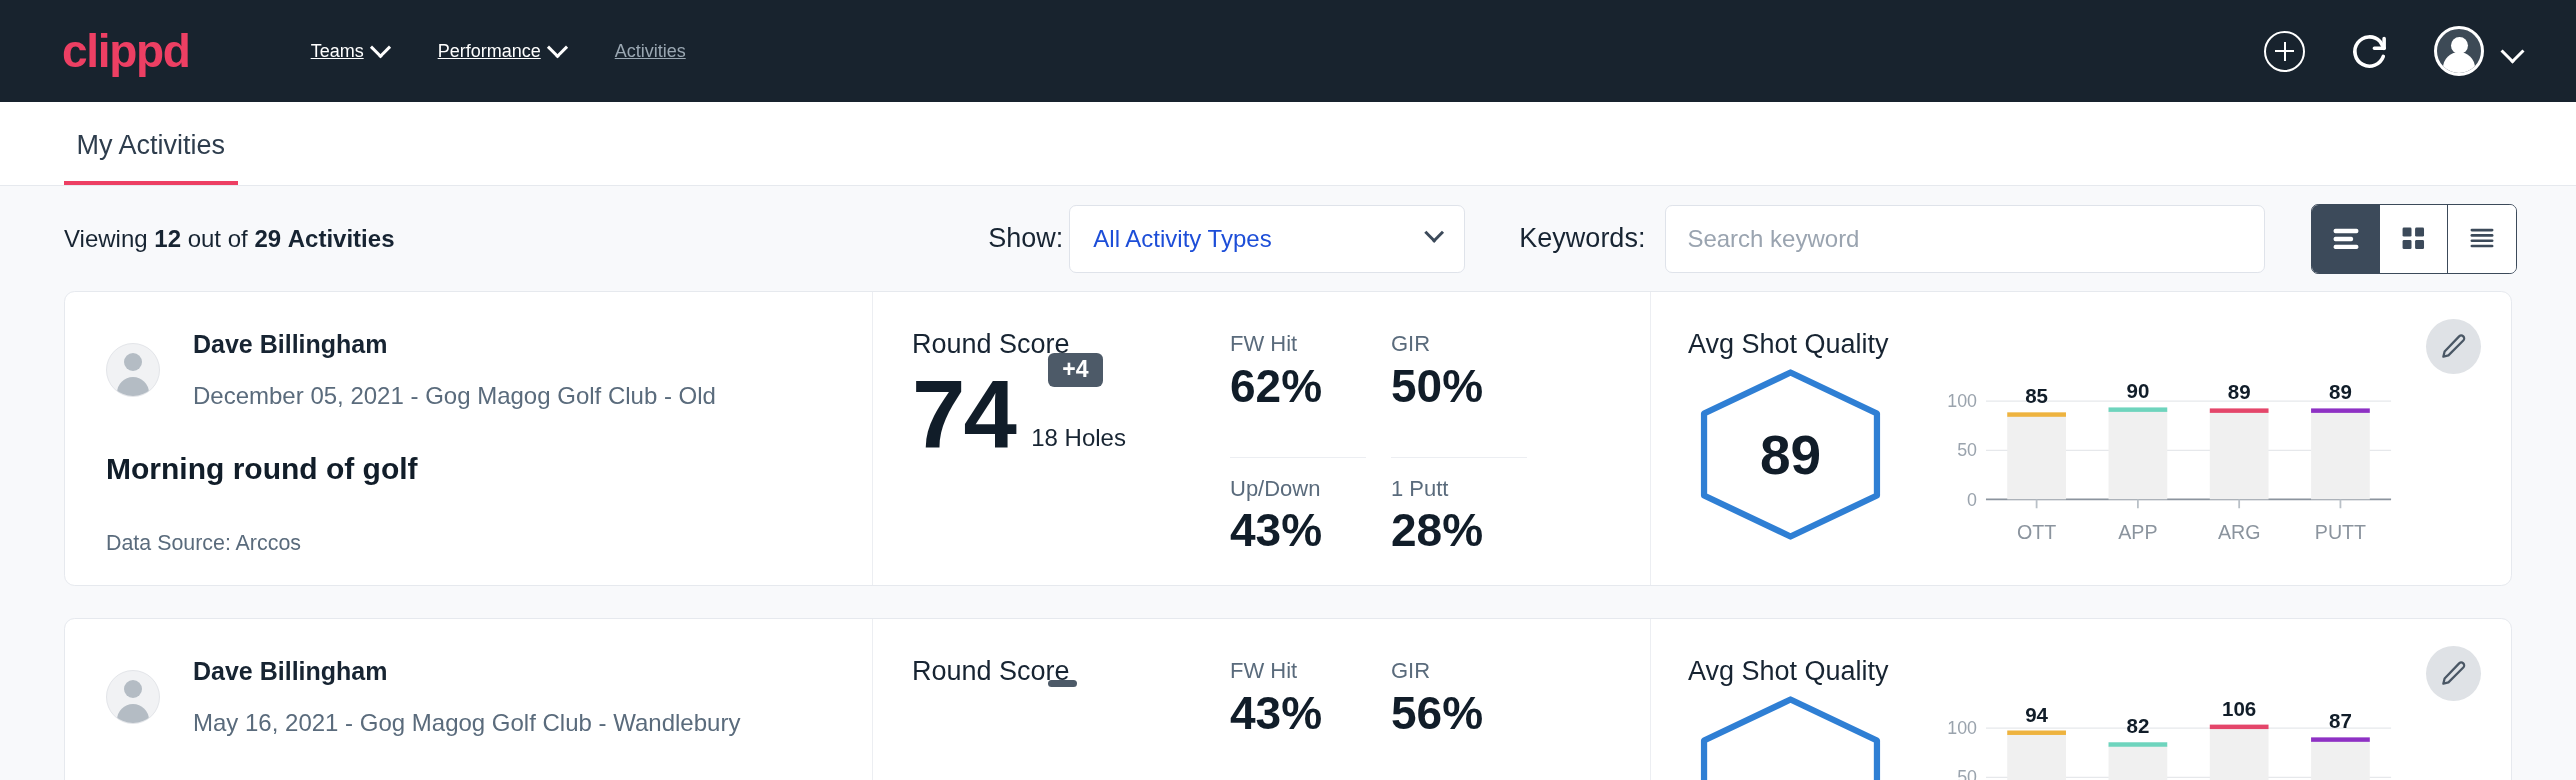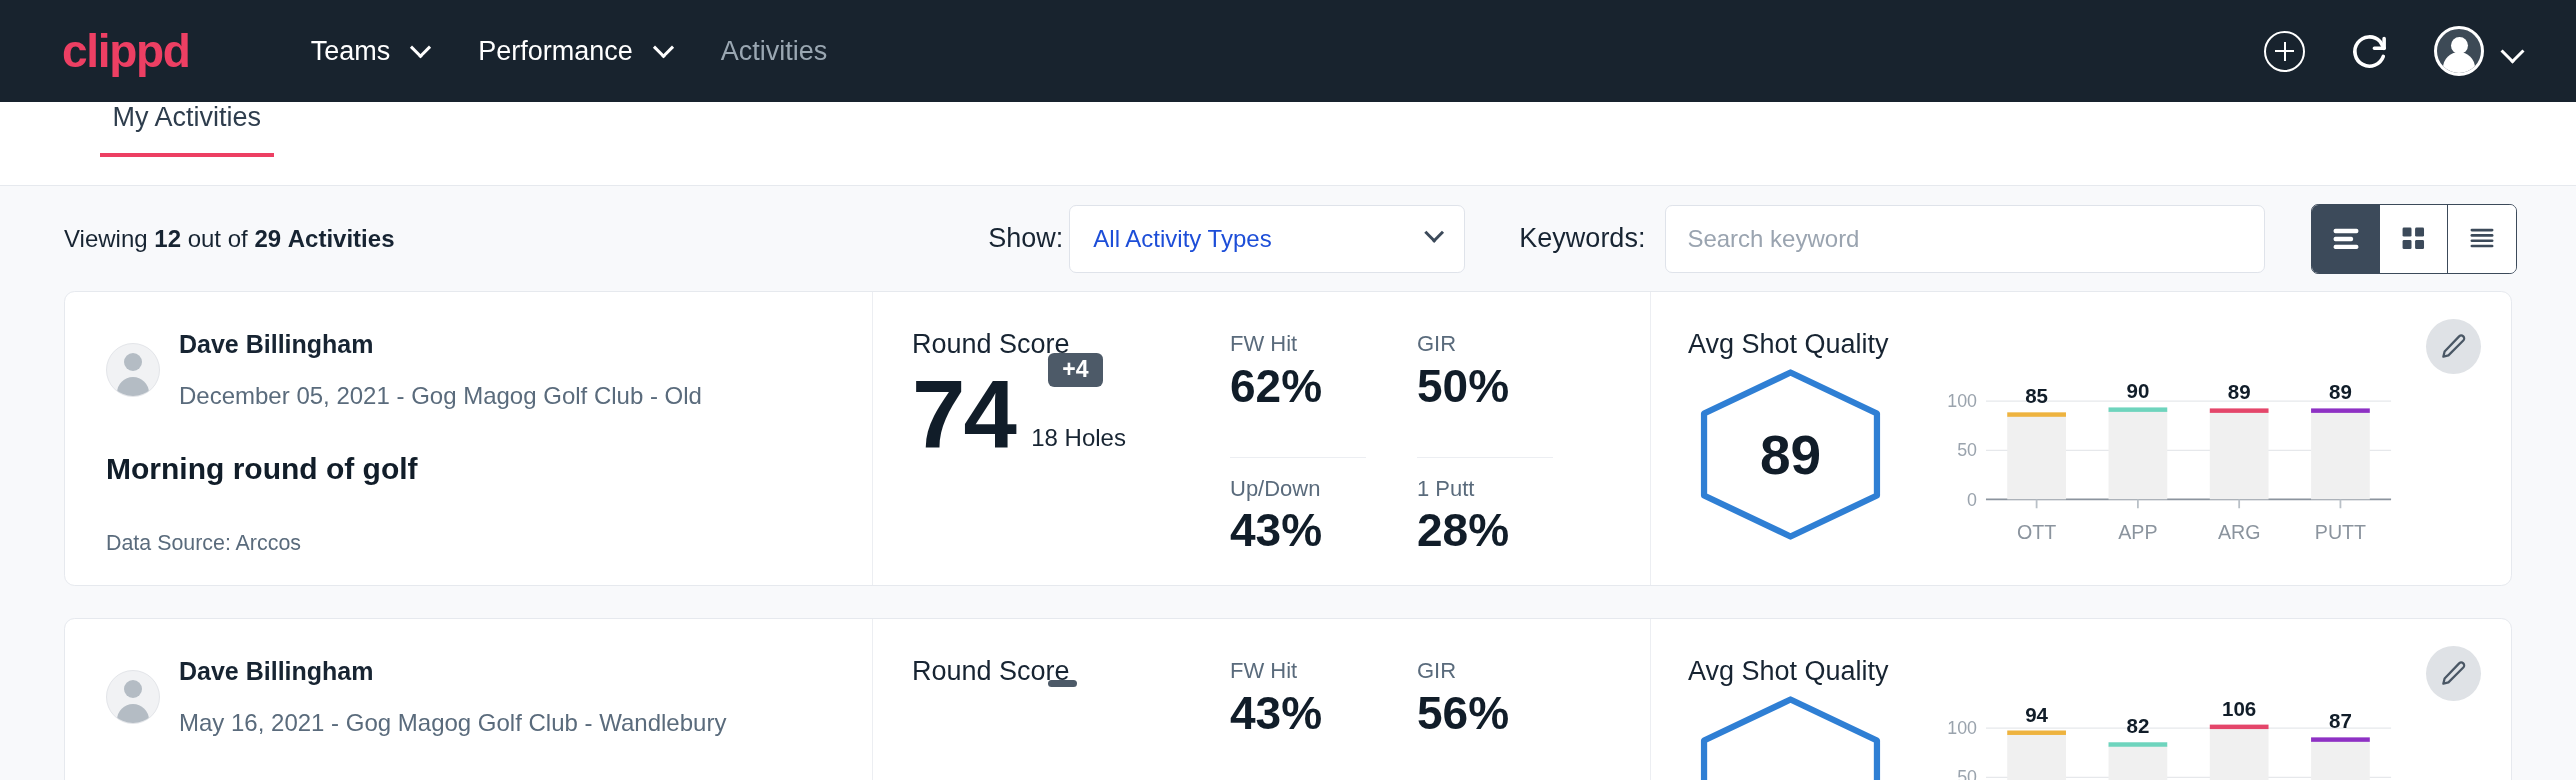--- a/index.html
+++ b/index.html
@@ -22,26 +22,27 @@
   .logo {
     font-size: 46px;
     font-weight: 700;
     color: #ed3f63;
     letter-spacing: -1.3px;
     margin-right: 96px;
     line-height: 1;
   }
   .navlinks { display: flex; align-items: center; gap: 0; }
   .navitem {
-    display: flex; align-items: center; gap: 23px;
+    display: flex; align-items: center; gap: 9px;
     color: #ffffff;
-    font-size: 27px;
+    font-size: 18px;
     padding: 10.7px 25px;
     cursor: pointer;
     white-space: nowrap;
+    text-decoration: underline;
   }
   .navitem.dim { color: #9aa7b2; }
   .chev {
     width: 15px; height: 15px;
     border-right: 3.1px solid currentColor;
     border-bottom: 3.1px solid currentColor;
     transform: rotate(45deg) translate(-2.7px,-2.7px);
     display: inline-block;
   }
   .navright {
@@ -76,23 +77,23 @@
   .chev-big {
     width: 17px; height: 17px;
     border-right: 3.6px solid #fff; border-bottom: 3.6px solid #fff;
     transform: rotate(45deg); display: inline-block;
   }
 
   
   .tabbar {
     background: #ffffff;
     border-bottom: 1.8px solid #e6e9ee;
-    padding: 0 100px;
+    padding: 0 64px;
     height: 84px;
-    display: flex; align-items: flex-start;
+    display: flex; align-items: flex-end;
   }
   .tab {
     font-size: 27px; color: #2e3d4d;
     padding: 0 12.5px 19.6px 12.5px;
     border-bottom: 4.5px solid transparent;
     cursor: pointer;
   }
   .tab.active { border-bottom-color: #ed3f63; }
 
   
@@ -146,21 +147,21 @@
     border-radius: 10.7px;
     height: 295px;
     display: flex; align-items: stretch;
     position: relative;
     margin-bottom: 32px;
   }
   .card-left {
     width: 808px; padding: 37px 41px 0 41px;
     border-right: 1.8px solid #eceef2;
   }
-  .who { display: flex; align-items: center; gap: 19px; }
+  .who { display: flex; align-items: center; gap: 33px; }
   .who-av {
     width: 54px; height: 54px; border-radius: 50%;
     background: #f1f2f4; border: 1.8px solid #e3e5e9;
     position: relative; overflow: hidden; flex: none;
   }
   .who-av:before {
     content:""; position:absolute; width:18px;height:18px;border-radius:50%;
     background:#b4bcc4; left:50%; margin-left:-9px; top:9px;
   }
   .who-av:after {
@@ -179,21 +180,21 @@
   .score-badge {
     background: #4d5a68; color: #fff; font-size: 23px; font-weight: 700;
     padding: 3.6px 14.3px; border-radius: 6.2px; position: absolute;
     left: 136px; top: -14.3px;
   }
   .score-holes { font-size: 24px; color: #172432; margin: 0 0 10.7px 16px; }
 
   .card-stats {
     width: 420px; padding: 39px 0 0 0;
     display: grid; grid-template-columns: 136px 136px;
-    column-gap: 51px;
+    column-gap: 25px;
   }
   .stat-label { font-size: 22px; color: #5a6b7c; }
   .stat-val { font-size: 46px; font-weight: 700; color: #111d29; margin-top: 1.8px; }
   .stat-cell.top { border-bottom: 1.8px solid #eceef2; padding-bottom: 16px; }
   .stat-cell.bot { padding-top: 18px; }
 
   .card-quality {
     flex: 1; padding: 37px 0 0 37px;
     border-left: 1.8px solid #eceef2;
     display: flex; flex-direction: column;

